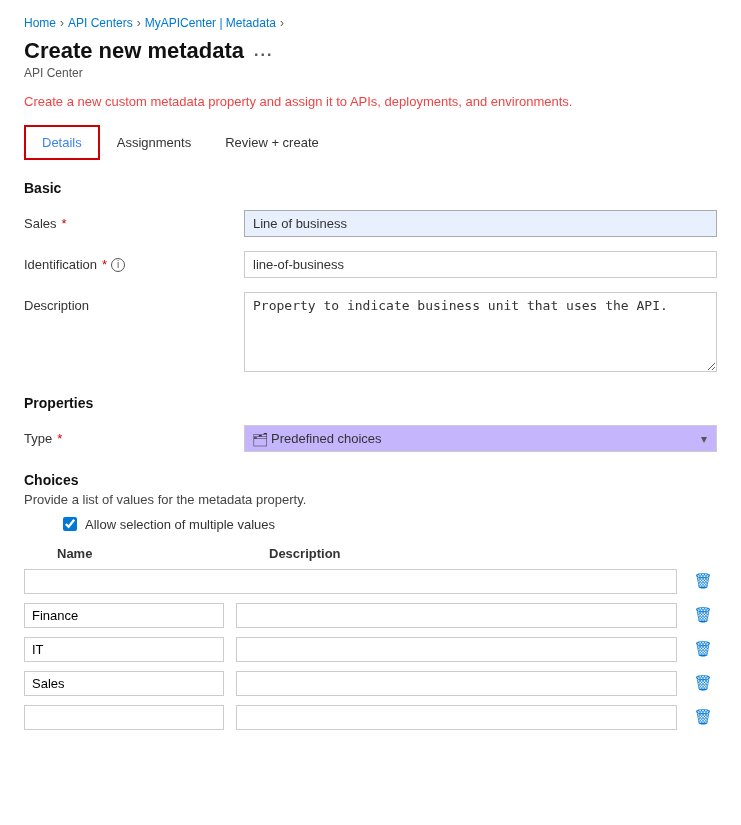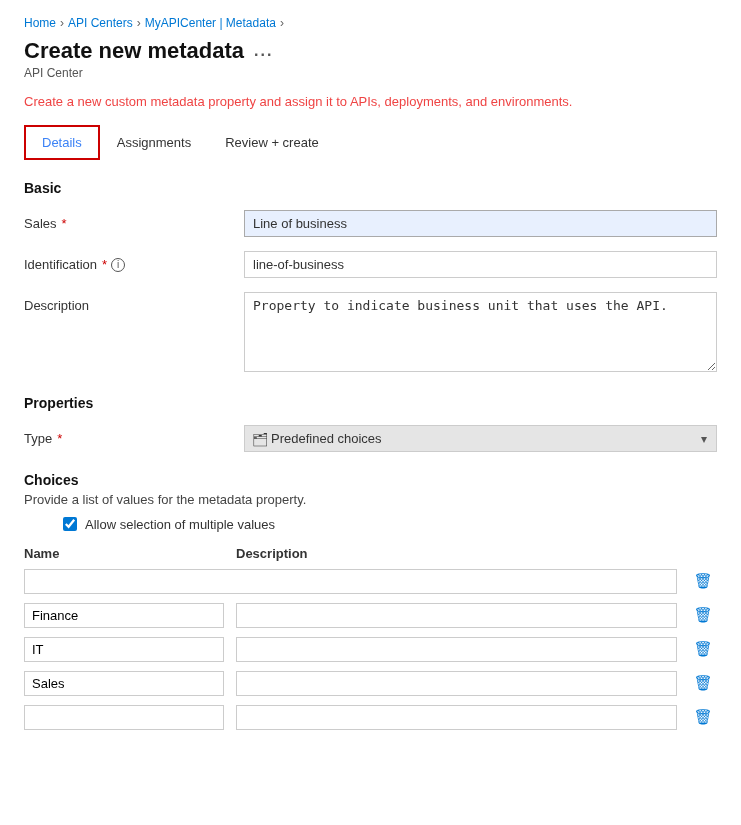--- a/index.html
+++ b/index.html
@@ -127,21 +127,21 @@
       outline: none;
     }
     .section-divider { margin: 20px 0 14px 0; }
     .select-field {
       width: 100%;
       padding: 5px 8px;
       border: 1px solid #ccc;
       font-size: 13px;
       color: #333;
       appearance: none;
-      background: #e5e5e5;
+      background: #c4b5fd;
       outline: none;
       cursor: pointer;
     }
     .select-wrapper {
       position: relative;
       flex: 1;
     }
     .select-wrapper::after {
       content: '▾';
       position: absolute;
@@ -191,20 +191,21 @@
     .checkbox-label {
       font-size: 13px;
       color: #333;
     }
     .choices-table { margin-top: 8px; }
     .choices-header {
       display: flex;
       gap: 12px;
       margin-bottom: 6px;
       padding-right: 36px;
+      margin-left: 33px;
     }
     .choices-col-name { width: 200px; font-size: 13px; font-weight: 600; color: #333; }
     .choices-col-desc { flex: 1; font-size: 13px; font-weight: 600; color: #333; }
     .choices-row {
       display: flex;
       align-items: center;
       gap: 12px;
       margin-bottom: 6px;
     }
     .choices-row .name-input {

